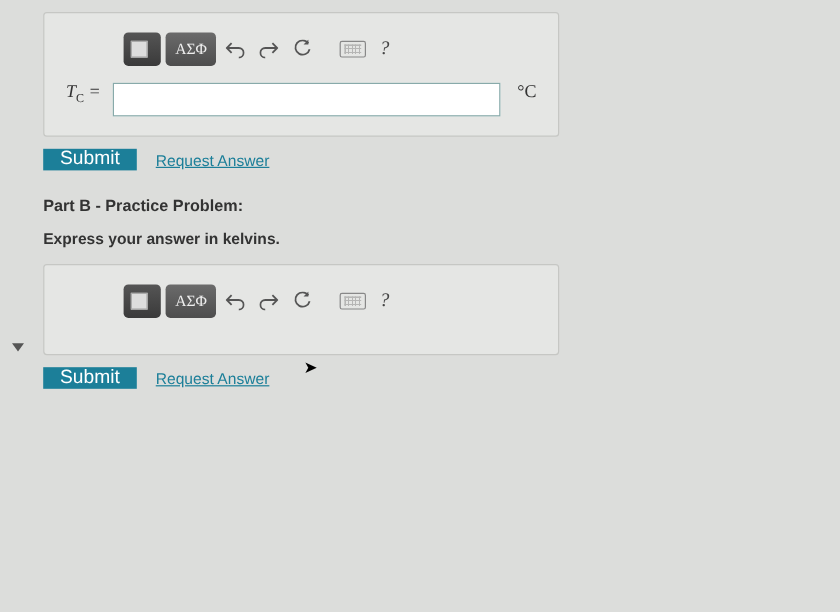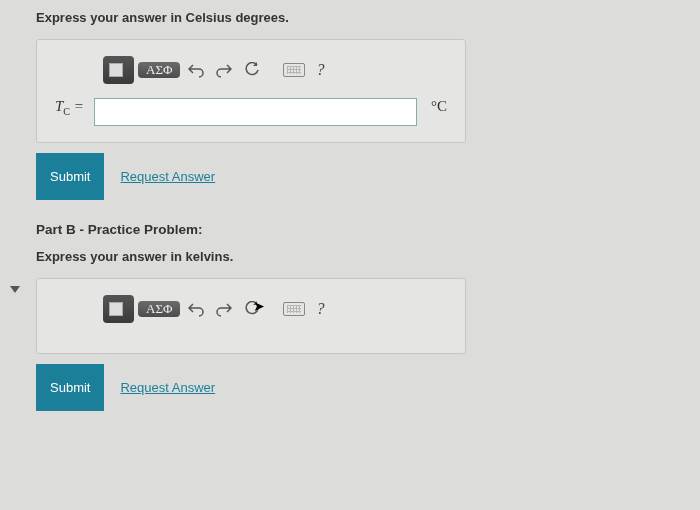--- a/index.html
+++ b/index.html
@@ -52,21 +52,21 @@
     display: flex;
     align-items: center;
   }
   .tool-greek {
     background: linear-gradient(#6b6b6b, #4d4d4d);
     border-radius: 4px;
     color: #eee;
     font-family: Georgia, serif;
     font-size: 13px;
     padding: 5px 8px;
-    height: 16px;
+    height: 28px;
     display: flex;
     align-items: center;
   }
   .tool-btn {
     width: 24px; height: 24px;
     display: flex; align-items: center; justify-content: center;
     color: #555;
     font-size: 15px;
     cursor: pointer;
   }
@@ -116,22 +116,22 @@
   .unit {
     font-family: Georgia, serif;
     font-size: 15px;
     margin-left: 4px;
   }
   .actions { display: flex; align-items: center; gap: 16px; margin-bottom: 22px; }
   .submit {
     background: #1c7f99;
     color: #fff;
     border: none;
-    padding: 16px 14px;
-    font-size: 13px;
+    padding: 0 14px;
+    font-size: 16px;
     cursor: pointer;
   }
   .request {
     color: #1c7f99;
     text-decoration: underline;
     font-size: 13px;
     cursor: pointer;
   }
   .part-header {
     font-weight: bold;
@@ -153,21 +153,20 @@
     width: 0; height: 0;
     font-size: 14px;
     color: #000;
   }
 </style>
 </head>
 <body>
 
 <div class="page">
 
-  <div class="instruction">Express your answer in Celsius degrees.</div>
 
   <div class="answer-box">
     <div class="toolbar">
       <div class="tool-group-dark">
         <span class="tool-square"></span>
         <span class="tool-frac">
           <svg viewBox="0 0 20 16">
               <text x="0" y="13" font-size="13" fill="#e8e8e8" font-family="Georgia">√</text>
               <rect x="9" y="2" width="8" height="5" fill="none" stroke="#e8e8e8" stroke-width="1"></rect>
               <rect x="9" y="9" width="8" height="5" fill="none" stroke="#e8e8e8" stroke-width="1"></rect>

